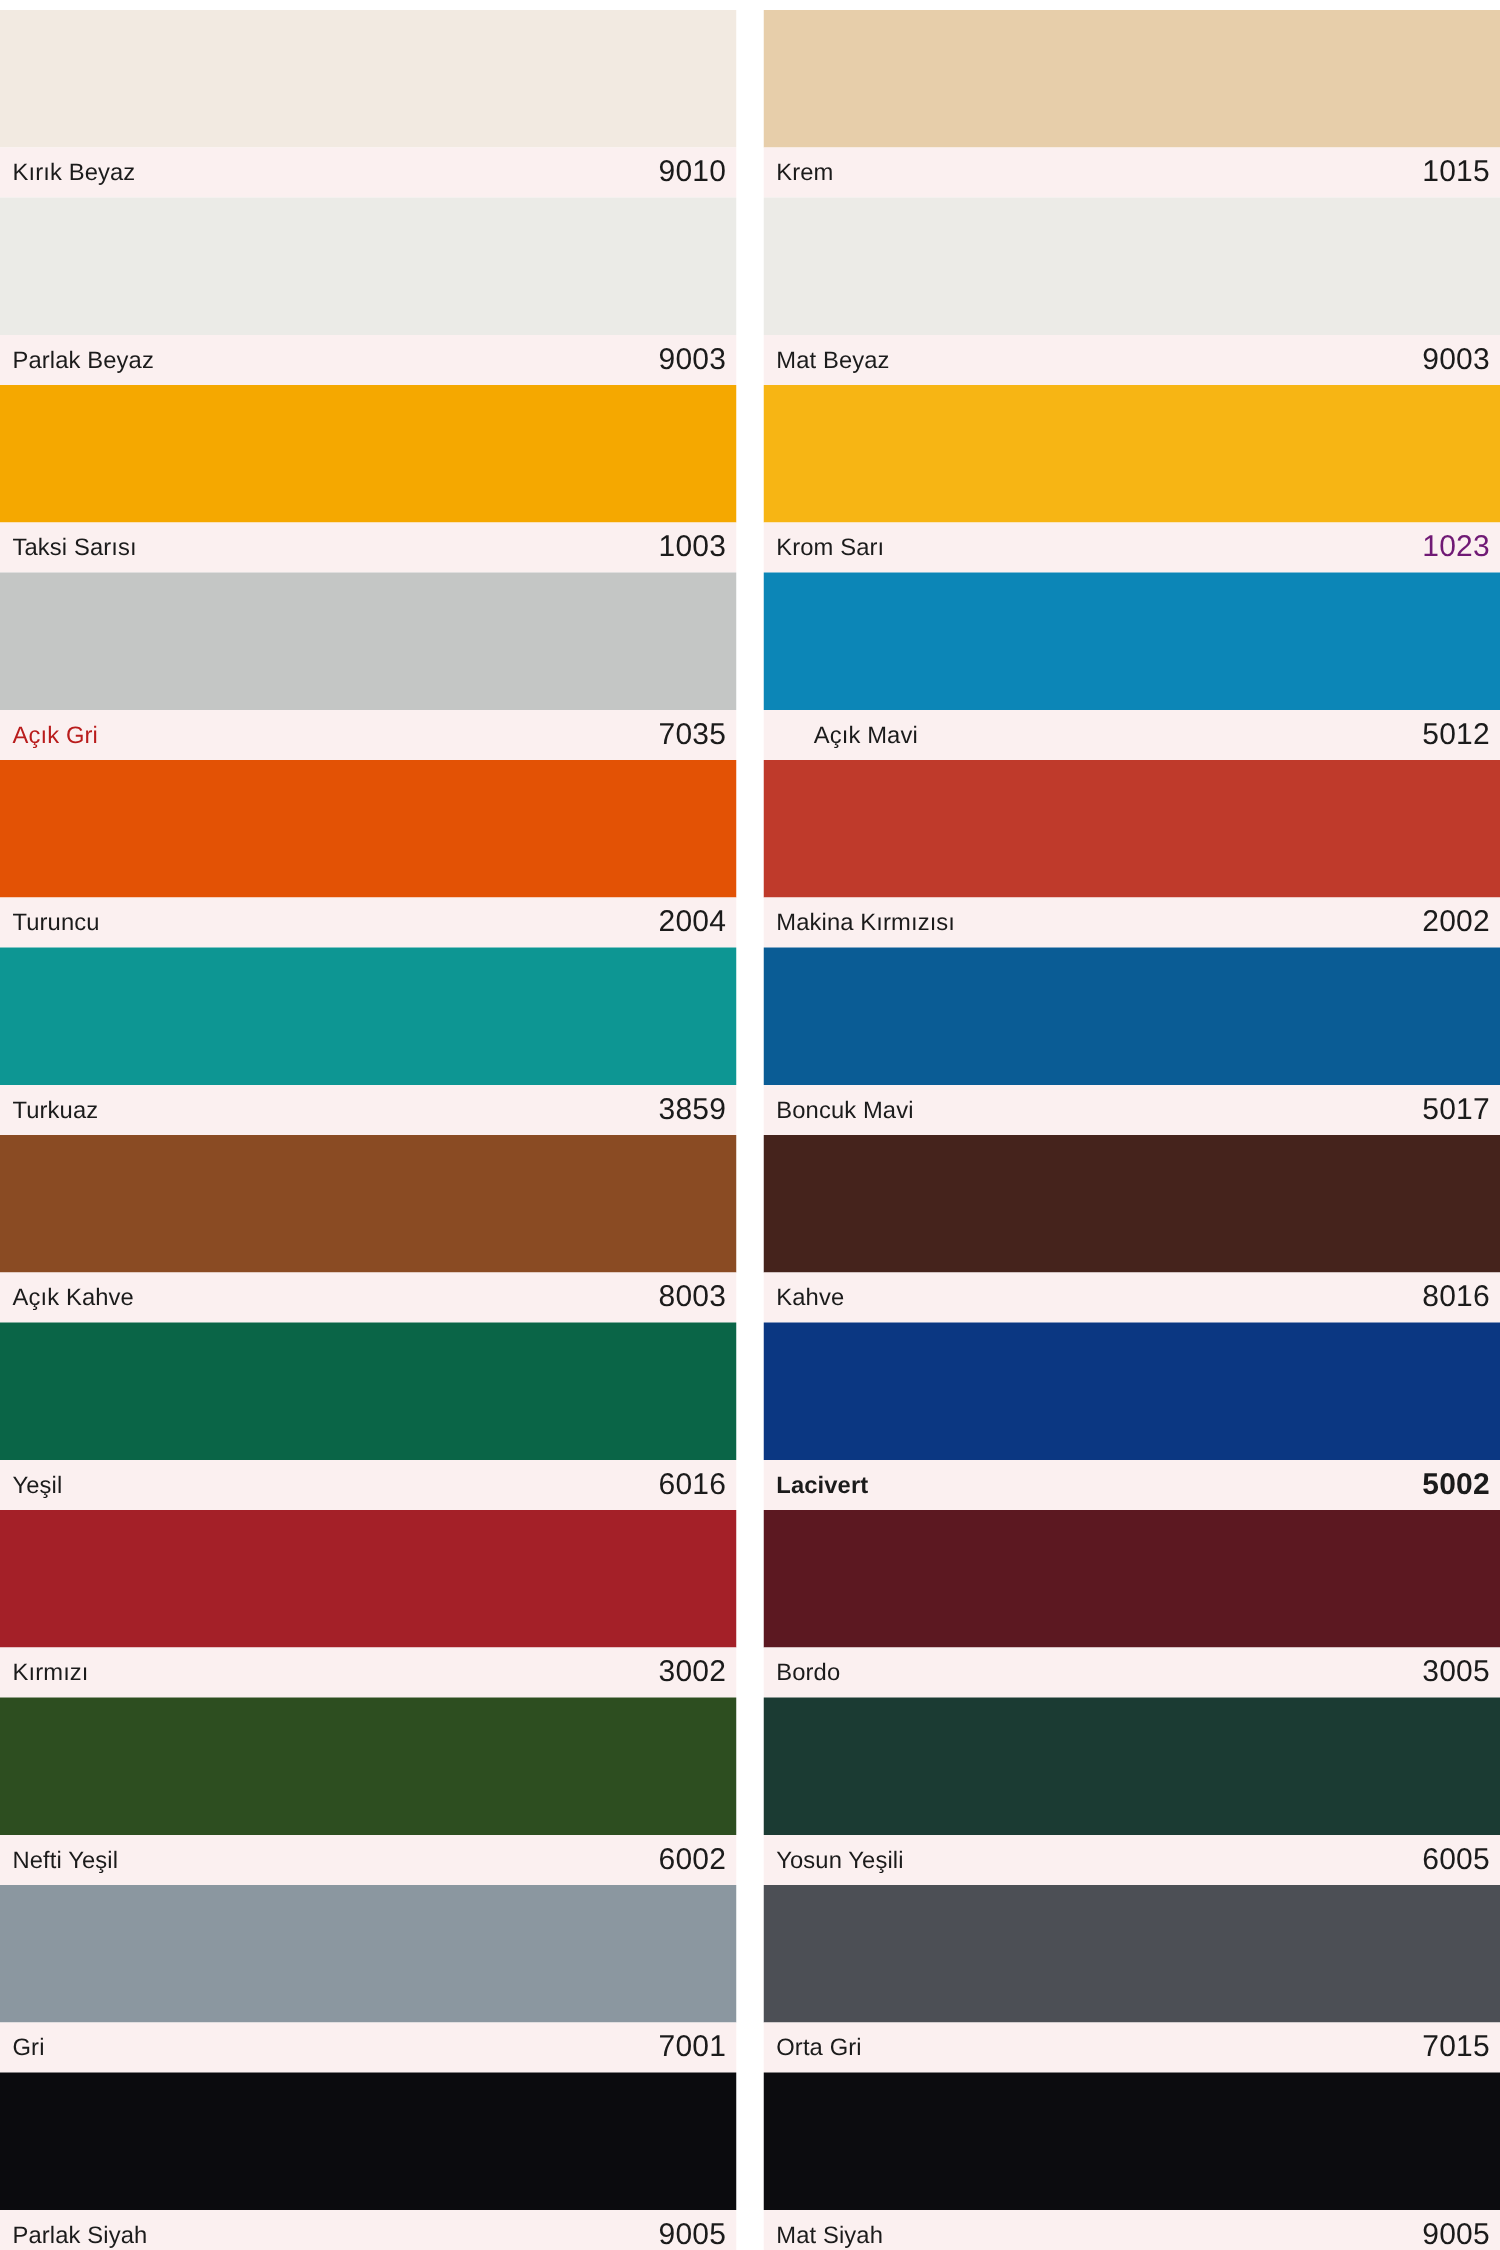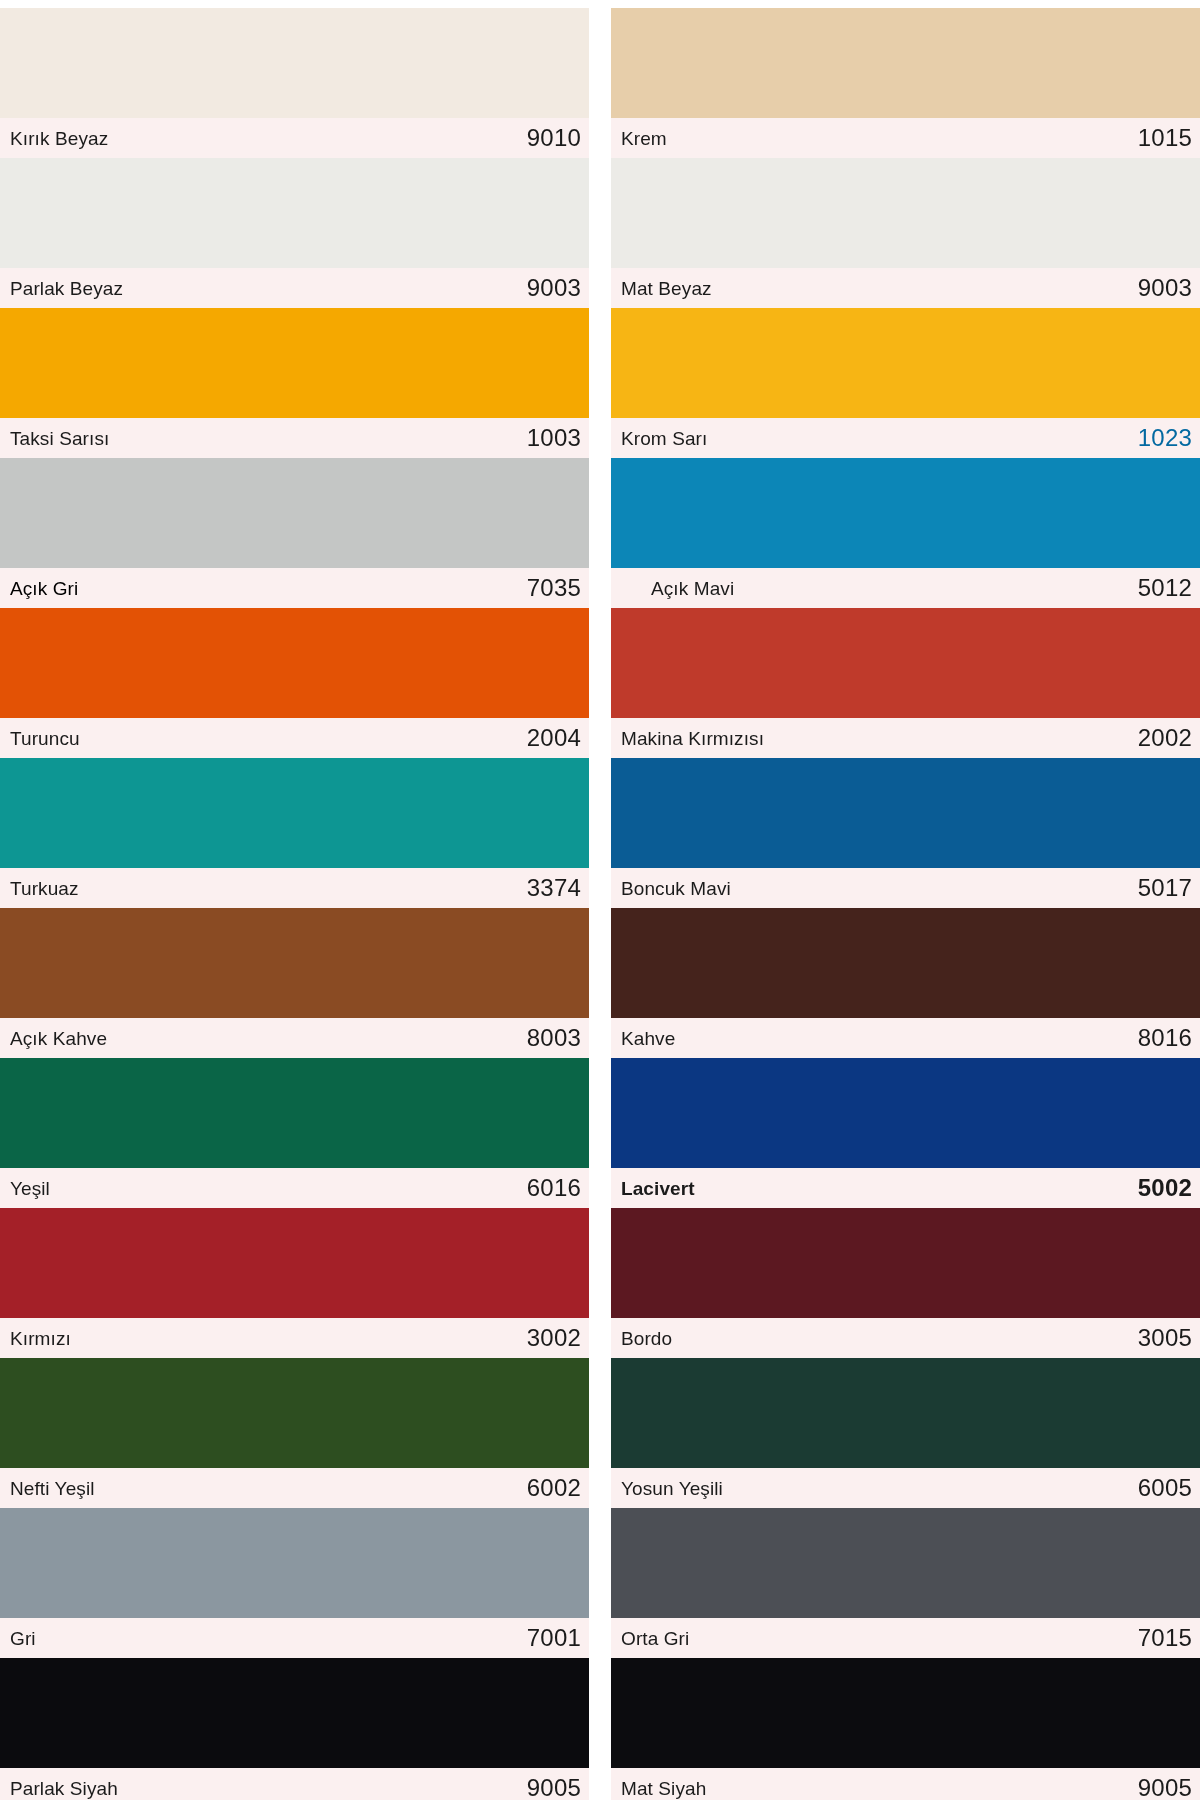--- a/index.html
+++ b/index.html
@@ -99,27 +99,27 @@
       <div class="swatch-color" title="Taksi Sarısı" style="background: rgb(245, 168, 0);"></div>
       <div class="swatch-label-bar" style="background: rgb(251, 240, 240);">
         <span class="swatch-name" style="color: rgb(27, 27, 27);">Taksi Sarısı</span>
         <span class="swatch-code" style="color: rgb(27, 27, 27);">1003</span>
       </div>
     </div>
     <div class="swatch-cell">
       <div class="swatch-color" title="Krom Sarı" style="background: rgb(247, 181, 20);"></div>
       <div class="swatch-label-bar" style="background: rgb(251, 240, 240);">
         <span class="swatch-name" style="color: rgb(27, 27, 27);">Krom Sarı</span>
-        <span class="swatch-code" style="color: #0369a1;">1023</span>
+        <span class="swatch-code" style="color: #701a75;">1023</span>
       </div>
     </div>
     <div class="swatch-cell">
       <div class="swatch-color" title="Açık Gri" style="background: rgb(196, 198, 197);"></div>
       <div class="swatch-label-bar" style="background: rgb(251, 240, 240);">
-        <span class="swatch-name" style="color: #000000;">Açık Gri</span>
+        <span class="swatch-name" style="color: #b91c1c;">Açık Gri</span>
         <span class="swatch-code" style="color: rgb(27, 27, 27);">7035</span>
       </div>
     </div>
     <div class="swatch-cell">
       <div class="swatch-color" title="Açık Mavi" style="background: rgb(12, 134, 183);"></div>
       <div class="swatch-label-bar" style="background: rgb(251, 240, 240); padding-left: 40px;">
         <span class="swatch-name" style="color: rgb(27, 27, 27);">Açık Mavi</span>
         <span class="swatch-code" style="color: rgb(27, 27, 27);">5012</span>
       </div>
     </div>
@@ -134,21 +134,21 @@
       <div class="swatch-color" title="Makina Kırmızısı" style="background: rgb(191, 58, 43);"></div>
       <div class="swatch-label-bar" style="background: rgb(251, 240, 240);">
         <span class="swatch-name" style="color: rgb(27, 27, 27);">Makina Kırmızısı</span>
         <span class="swatch-code" style="color: rgb(27, 27, 27);">2002</span>
       </div>
     </div>
     <div class="swatch-cell">
       <div class="swatch-color" title="Turkuaz" style="background: rgb(13, 150, 147);"></div>
       <div class="swatch-label-bar" style="background: rgb(251, 240, 240);">
         <span class="swatch-name" style="color: rgb(27, 27, 27);">Turkuaz</span>
-        <span class="swatch-code" style="color: rgb(27, 27, 27);">3374</span>
+        <span class="swatch-code" style="color: rgb(27, 27, 27);">3859</span>
       </div>
     </div>
     <div class="swatch-cell">
       <div class="swatch-color" title="Boncuk Mavi" style="background: rgb(10, 92, 149);"></div>
       <div class="swatch-label-bar" style="background: rgb(251, 240, 240);">
         <span class="swatch-name" style="color: rgb(27, 27, 27);">Boncuk Mavi</span>
         <span class="swatch-code" style="color: rgb(27, 27, 27);">5017</span>
       </div>
     </div>
     <div class="swatch-cell">

